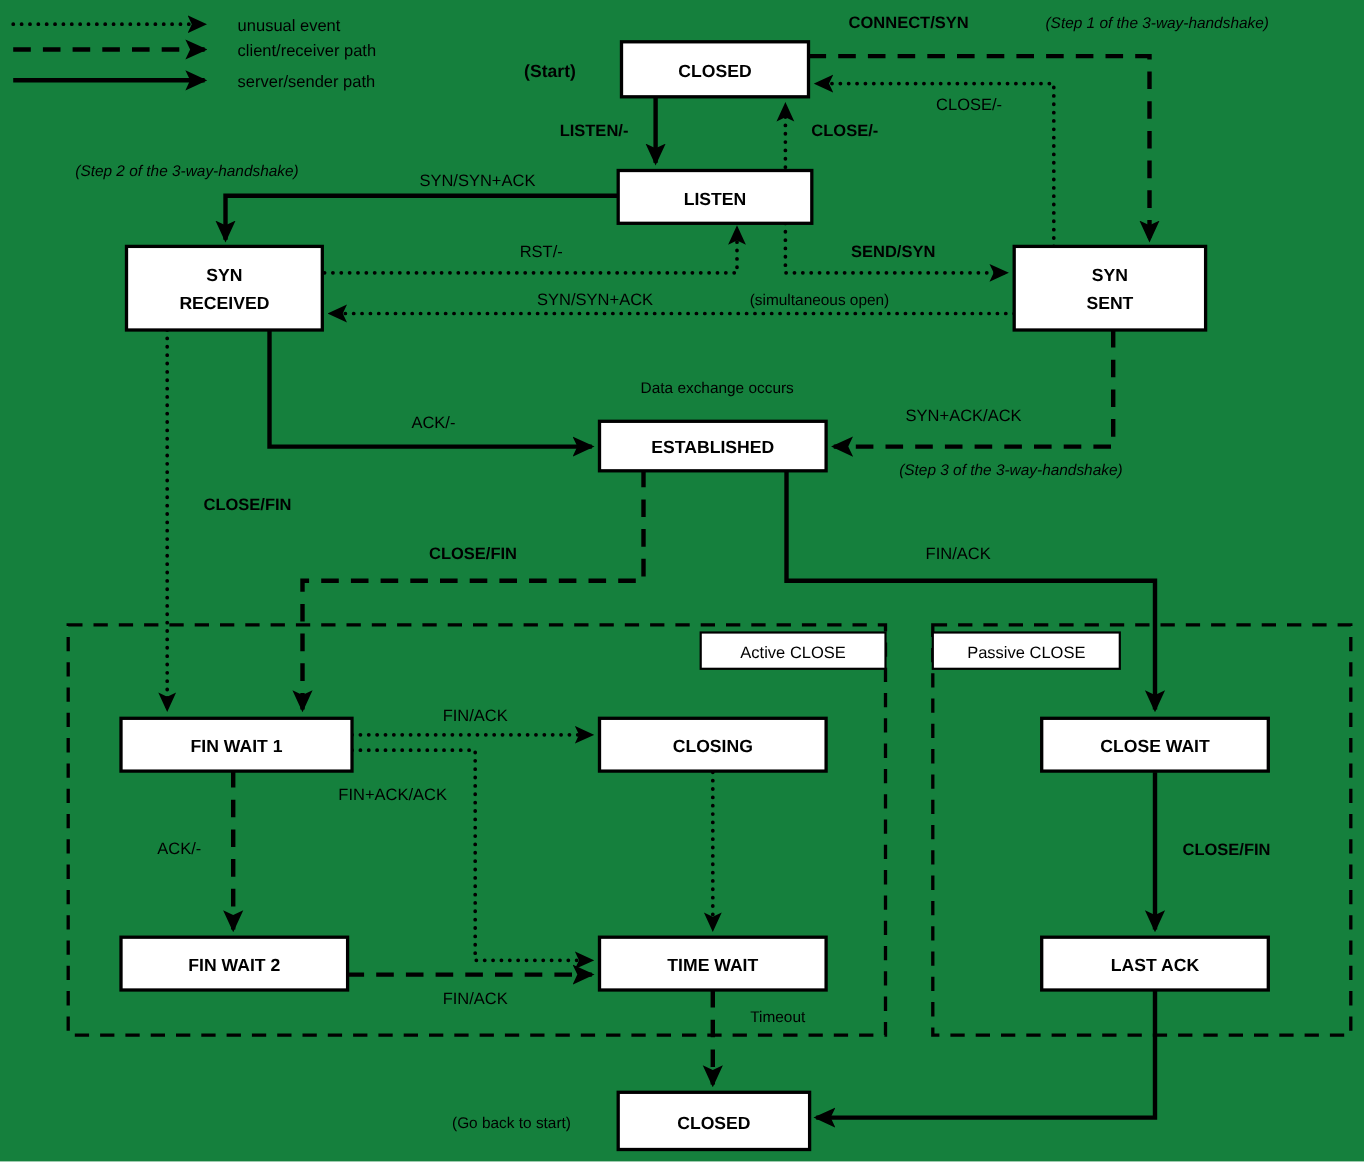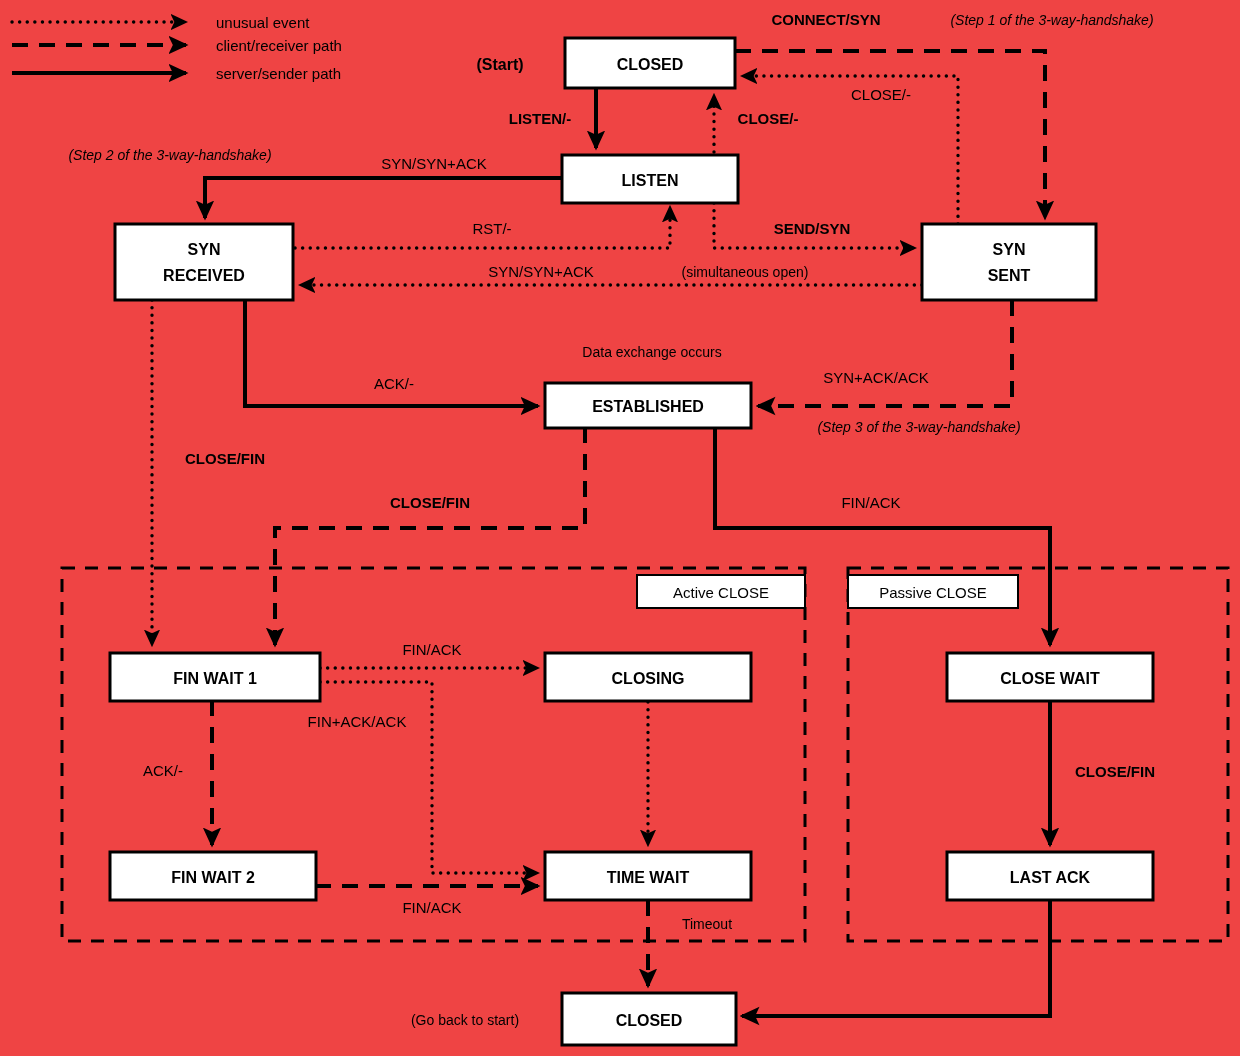--- a/index.html
+++ b/index.html
@@ -1,17 +1,17 @@
 <!DOCTYPE html>
 <html><head>
 <meta charset="utf-8">
 <style>
   html,body{margin:0;padding:0;background:#ffffff;}
   body{width:1240px;height:1056px;font-family:"Liberation Sans",sans-serif;}
-  #stage{position:relative;width:1240px;height:1056px;overflow:hidden;background:#ef4444;}
+  #stage{position:relative;width:1240px;height:1056px;overflow:hidden;background:#15803d;}
   svg{position:absolute;left:0;top:0;}
   .state-label{font-weight:bold;fill:#000;text-anchor:middle;}
   .state-label.sz16{font-size:16px;}
   .tiny-box-label{font-size:15px;fill:#000;text-anchor:middle;}
   .edge-label{font-size:15px;fill:#000;text-anchor:middle;}
   .edge-label.bold{font-weight:bold;}
   .note{font-size:14px;fill:#000;font-style:italic;text-anchor:middle;}
   .note.plain{font-style:normal;}
   .legend-label{font-size:15px;fill:#000;text-anchor:start;}
   .startlabel{font-size:16px;font-weight:bold;fill:#000;text-anchor:middle;}

